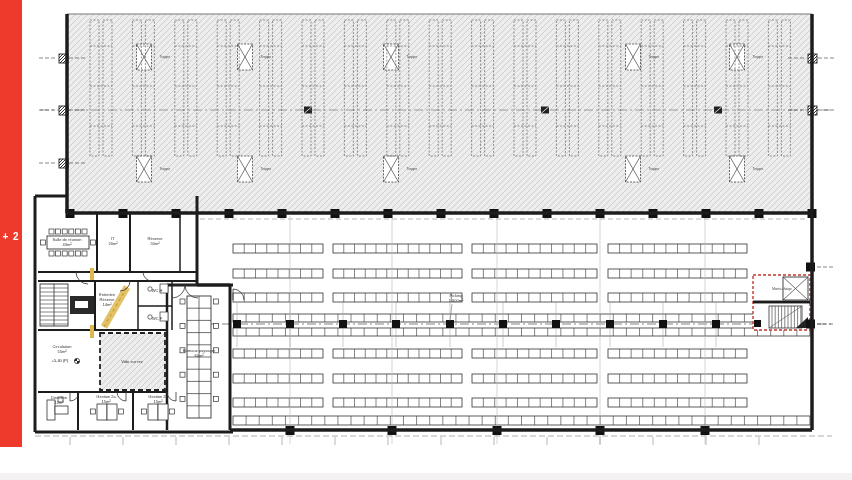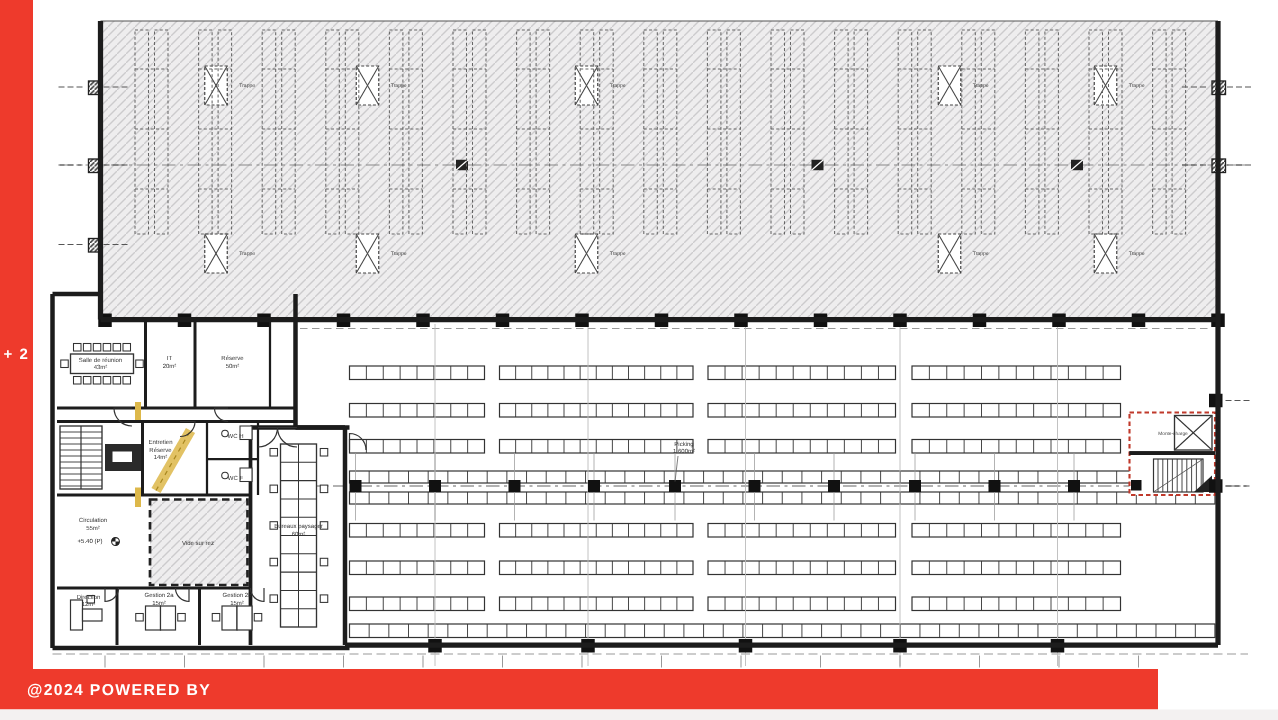--- a/index.html
+++ b/index.html
@@ -862,17 +862,14 @@
         <line x1="494" y1="437" x2="494" y2="445" stroke="#999" stroke-width="0.7"></line>
         <line x1="547" y1="437" x2="547" y2="445" stroke="#999" stroke-width="0.7"></line>
         <line x1="600" y1="437" x2="600" y2="445" stroke="#999" stroke-width="0.7"></line>
         <line x1="653" y1="437" x2="653" y2="445" stroke="#999" stroke-width="0.7"></line>
         <line x1="706" y1="437" x2="706" y2="445" stroke="#999" stroke-width="0.7"></line>
         <line x1="759" y1="437" x2="759" y2="445" stroke="#999" stroke-width="0.7"></line>
       </g>
     </svg>
   <div class="red-strip" style="background: rgb(238, 58, 44);"></div>
   <div class="level-label">+ 2</div>
-  <div class="footer-bar" style="background: rgb(238, 58, 44);">
-    <span class="footer-text">@2024 POWERED BY</span>
-  </div>
   <div class="bottom-strip"></div>
 </div>
 
 </body></html>

